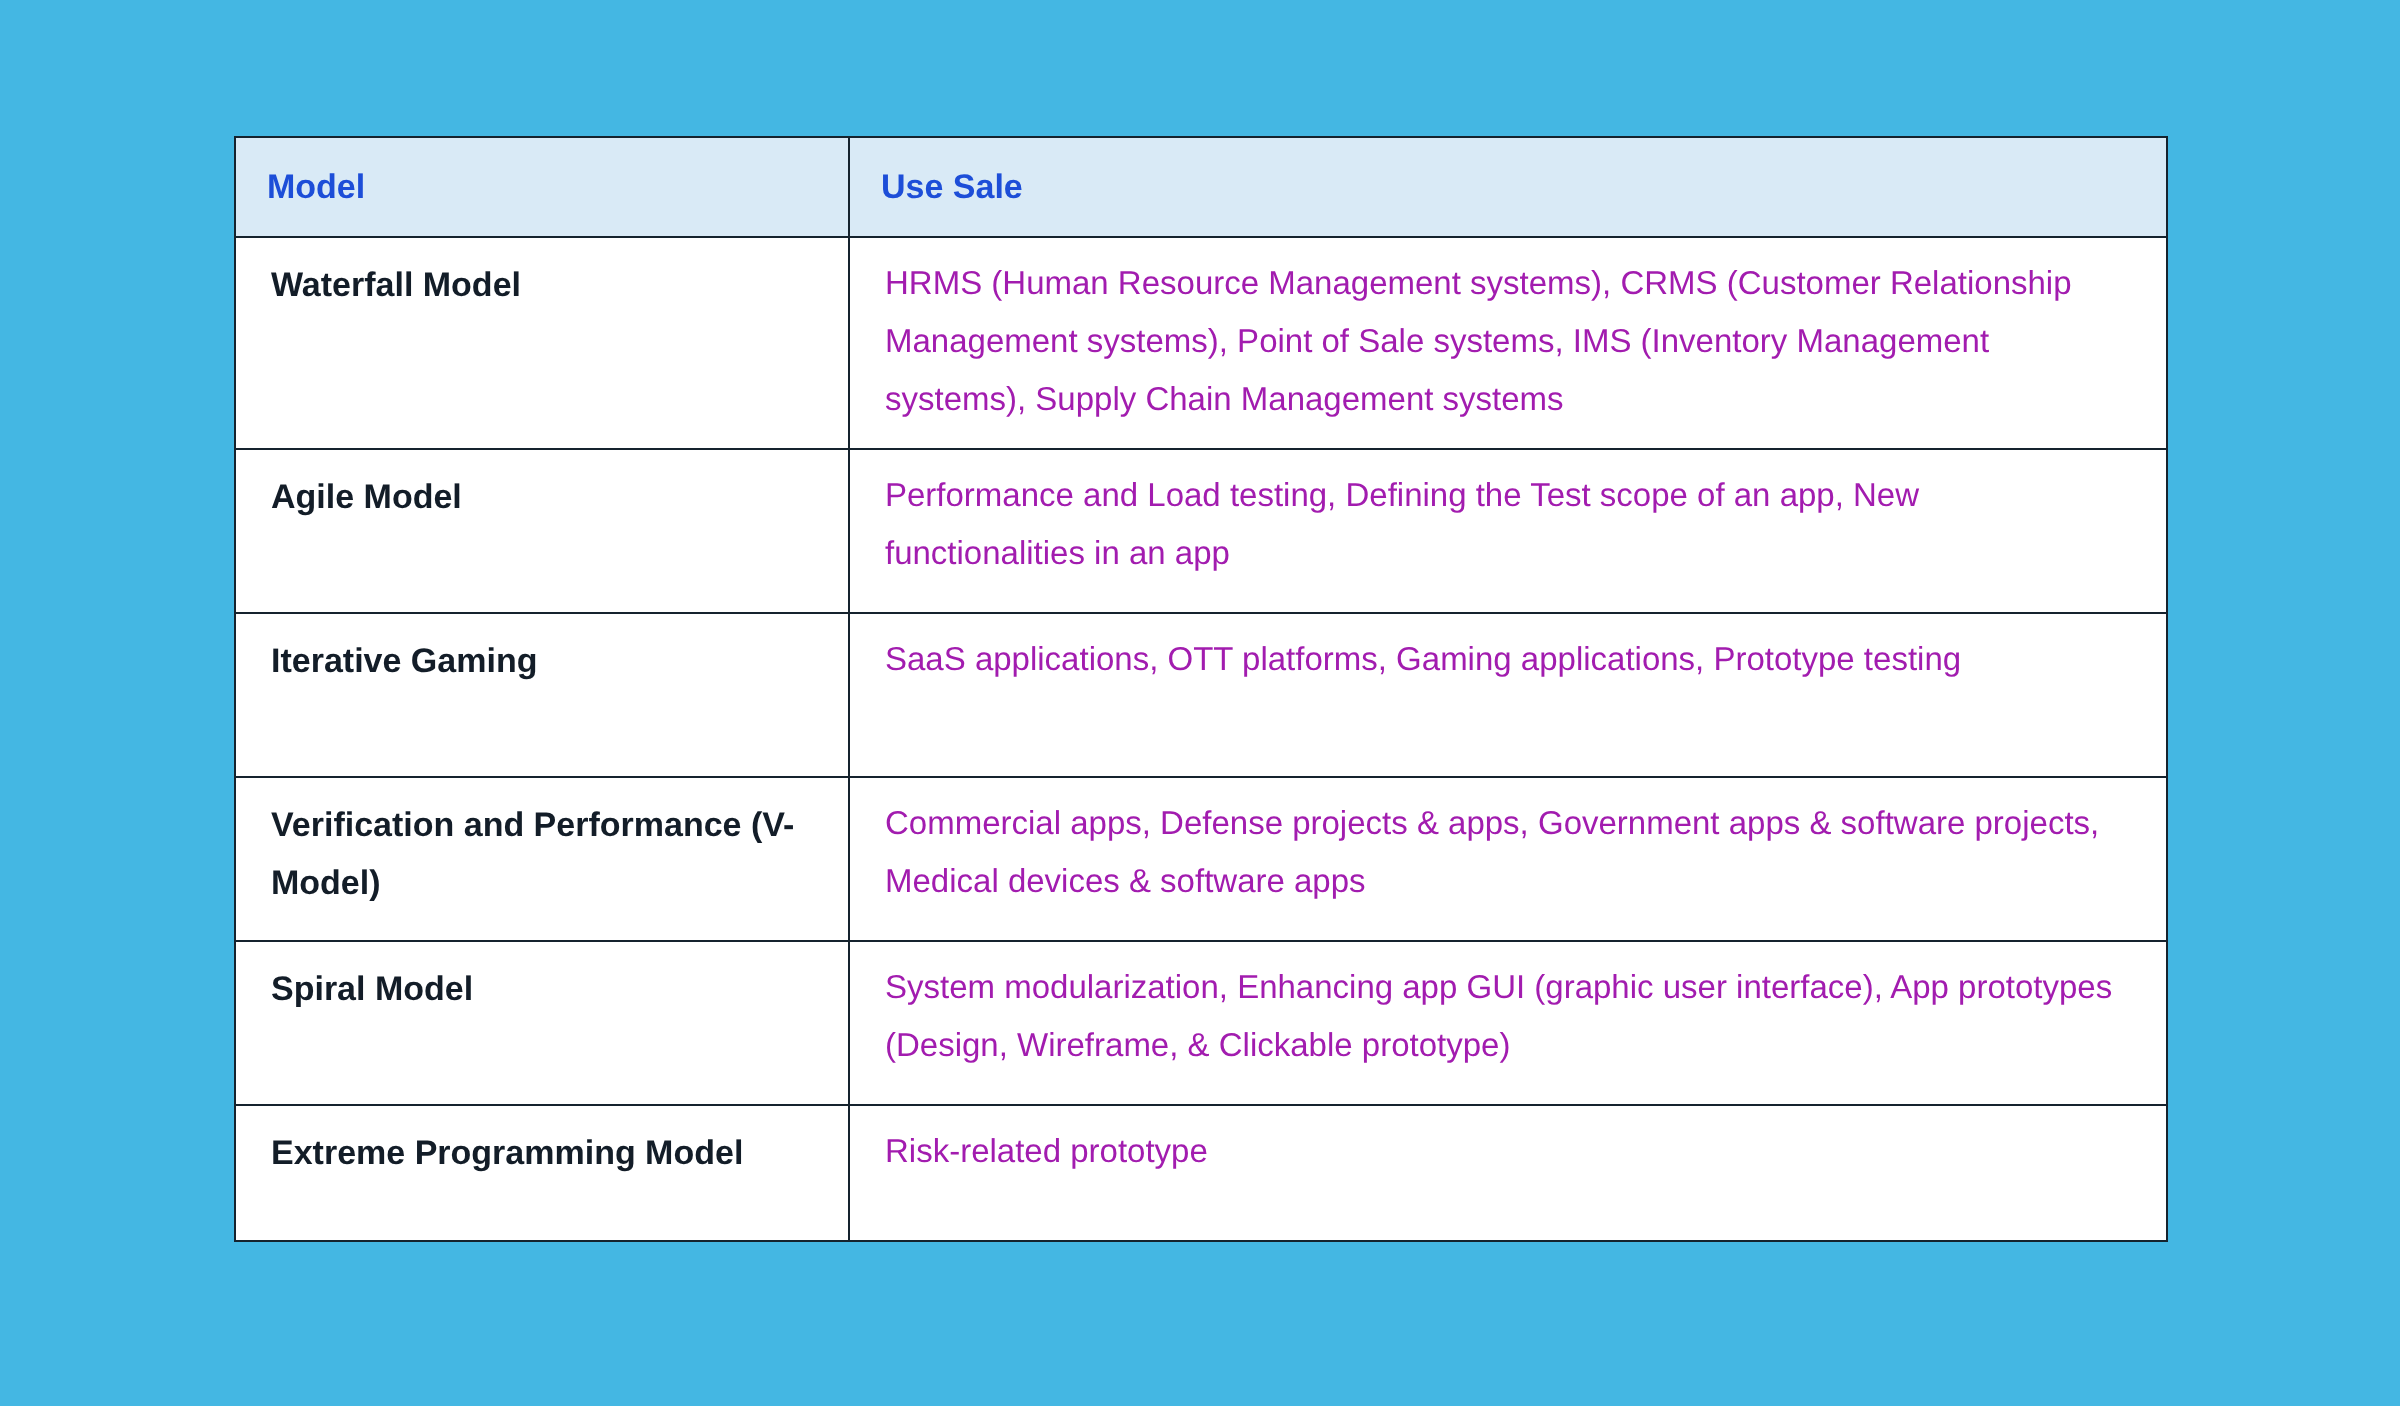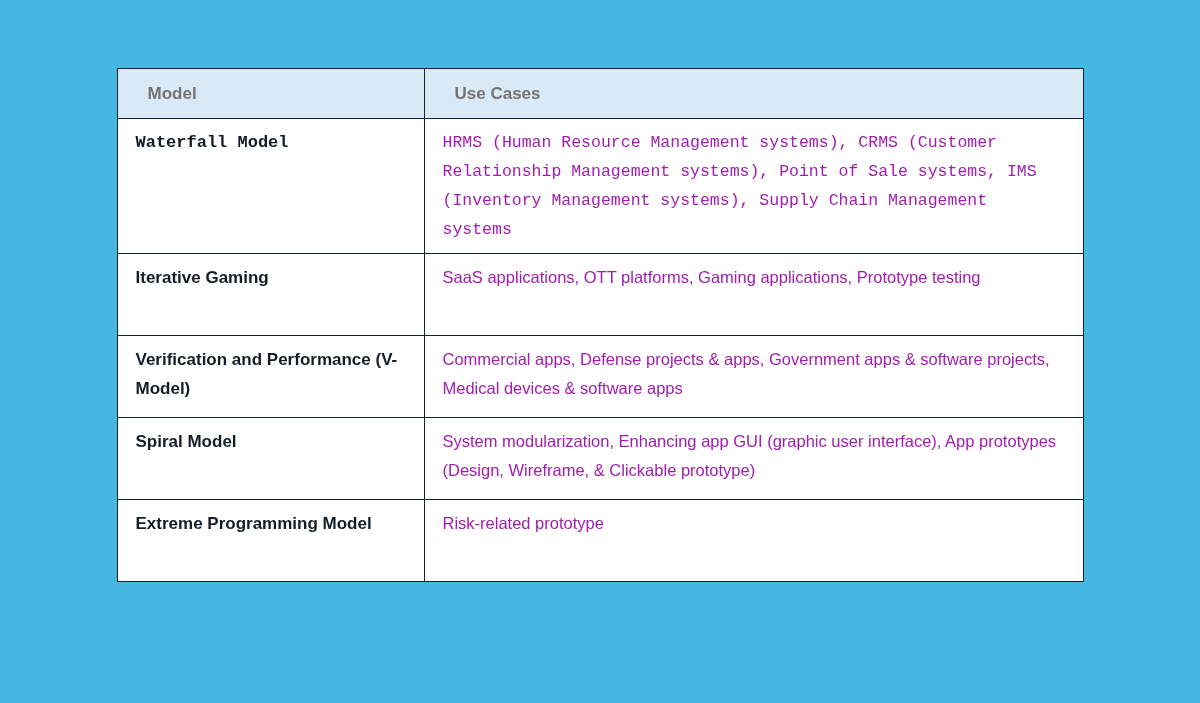--- a/index.html
+++ b/index.html
@@ -22,64 +22,68 @@
     table-layout: fixed;
   }
   table.models-table th,
   table.models-table td {
     border: 1px solid #15232e;
     text-align: left;
     vertical-align: top;
   }
   table.models-table th {
     background: #d9eaf6;
-    color: #737373;
+    color: #1d4ed8;
     font-size: 17px;
     font-weight: bold;
     height: 50px;
     vertical-align: middle;
-    padding: 4px 20px 4px 30px;
+    padding: 4px 20px 4px 16px;
     margin-left: 35px;
   }
   th.col-model, td.model-cell { width: 307px; }
   td.model-cell {
     font-weight: bold;
     color: #131d28;
     font-size: 17px;
     line-height: 29px;
     padding: 9px 24px 9px 18px;
   }
   td.usecases-cell {
     color: #a21caf;
     font-size: 16.5px;
     line-height: 29px;
     padding: 9px 22px 9px 18px;
   }
-  tbody tr:nth-child(1) td { height: 106px; font-family: Liberation Mono, monospace; }
+  tbody tr:nth-child(1) td { height: 106px; }
   tbody tr:nth-child(2) td { height: 82px; }
   tbody tr:nth-child(3) td { height: 82px; }
   tbody tr:nth-child(4) td { height: 82px; }
   tbody tr:nth-child(5) td { height: 82px; margin-top: 32px; }
   tbody tr:nth-child(6) td { height: 68px; }
 </style>
 </head>
 <body>
 
 <div class="page">
   <table class="models-table">
     <thead>
       <tr>
         <th class="col-model">Model</th>
-        <th class="col-usecases">Use Cases</th>
+        <th class="col-usecases">Use Sale</th>
       </tr>
     </thead>
     <tbody id="table-body">
         <tr>
           <td class="model-cell">Waterfall Model</td>
           <td class="usecases-cell">HRMS (Human Resource Management systems), CRMS (Customer Relationship Management systems), Point of Sale systems, IMS (Inventory Management systems), Supply Chain Management systems</td>
+        </tr>
+        <tr>
+          <td class="model-cell">Agile Model</td>
+          <td class="usecases-cell">Performance and Load testing, Defining the Test scope of an app, New functionalities in an app</td>
         </tr>
         <tr>
           <td class="model-cell">Iterative Gaming</td>
           <td class="usecases-cell">SaaS applications, OTT platforms, Gaming applications, Prototype testing</td>
         </tr>
         <tr>
           <td class="model-cell">Verification and Performance (V-Model)</td>
           <td class="usecases-cell">Commercial apps, Defense projects &amp; apps, Government apps &amp; software projects, Medical devices &amp; software apps</td>
         </tr>
         <tr>

